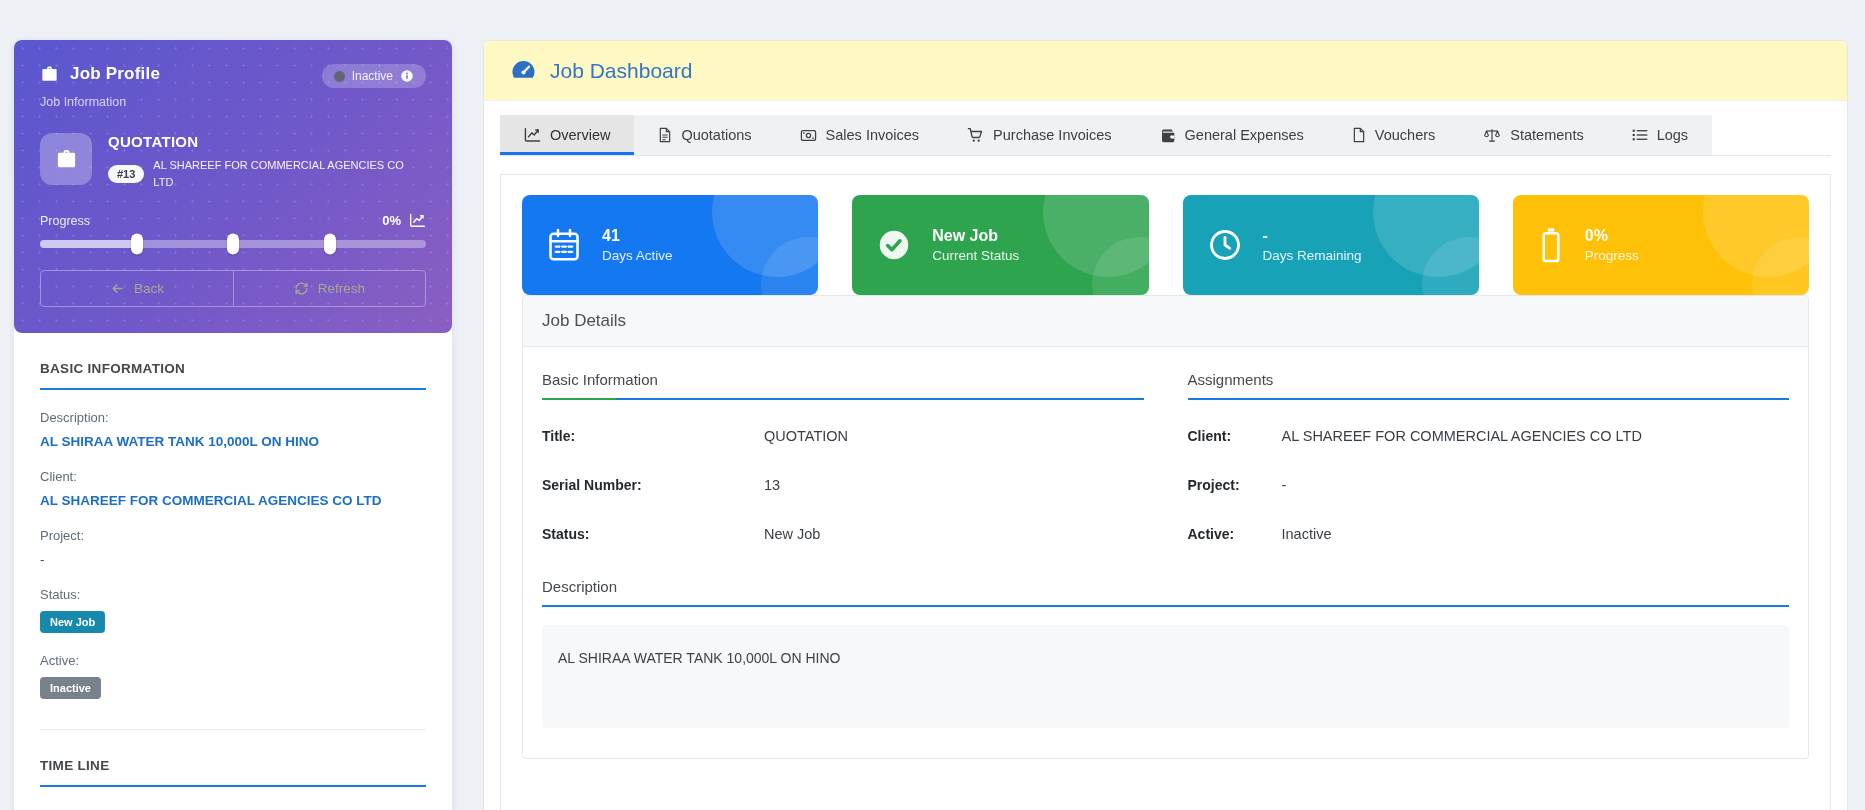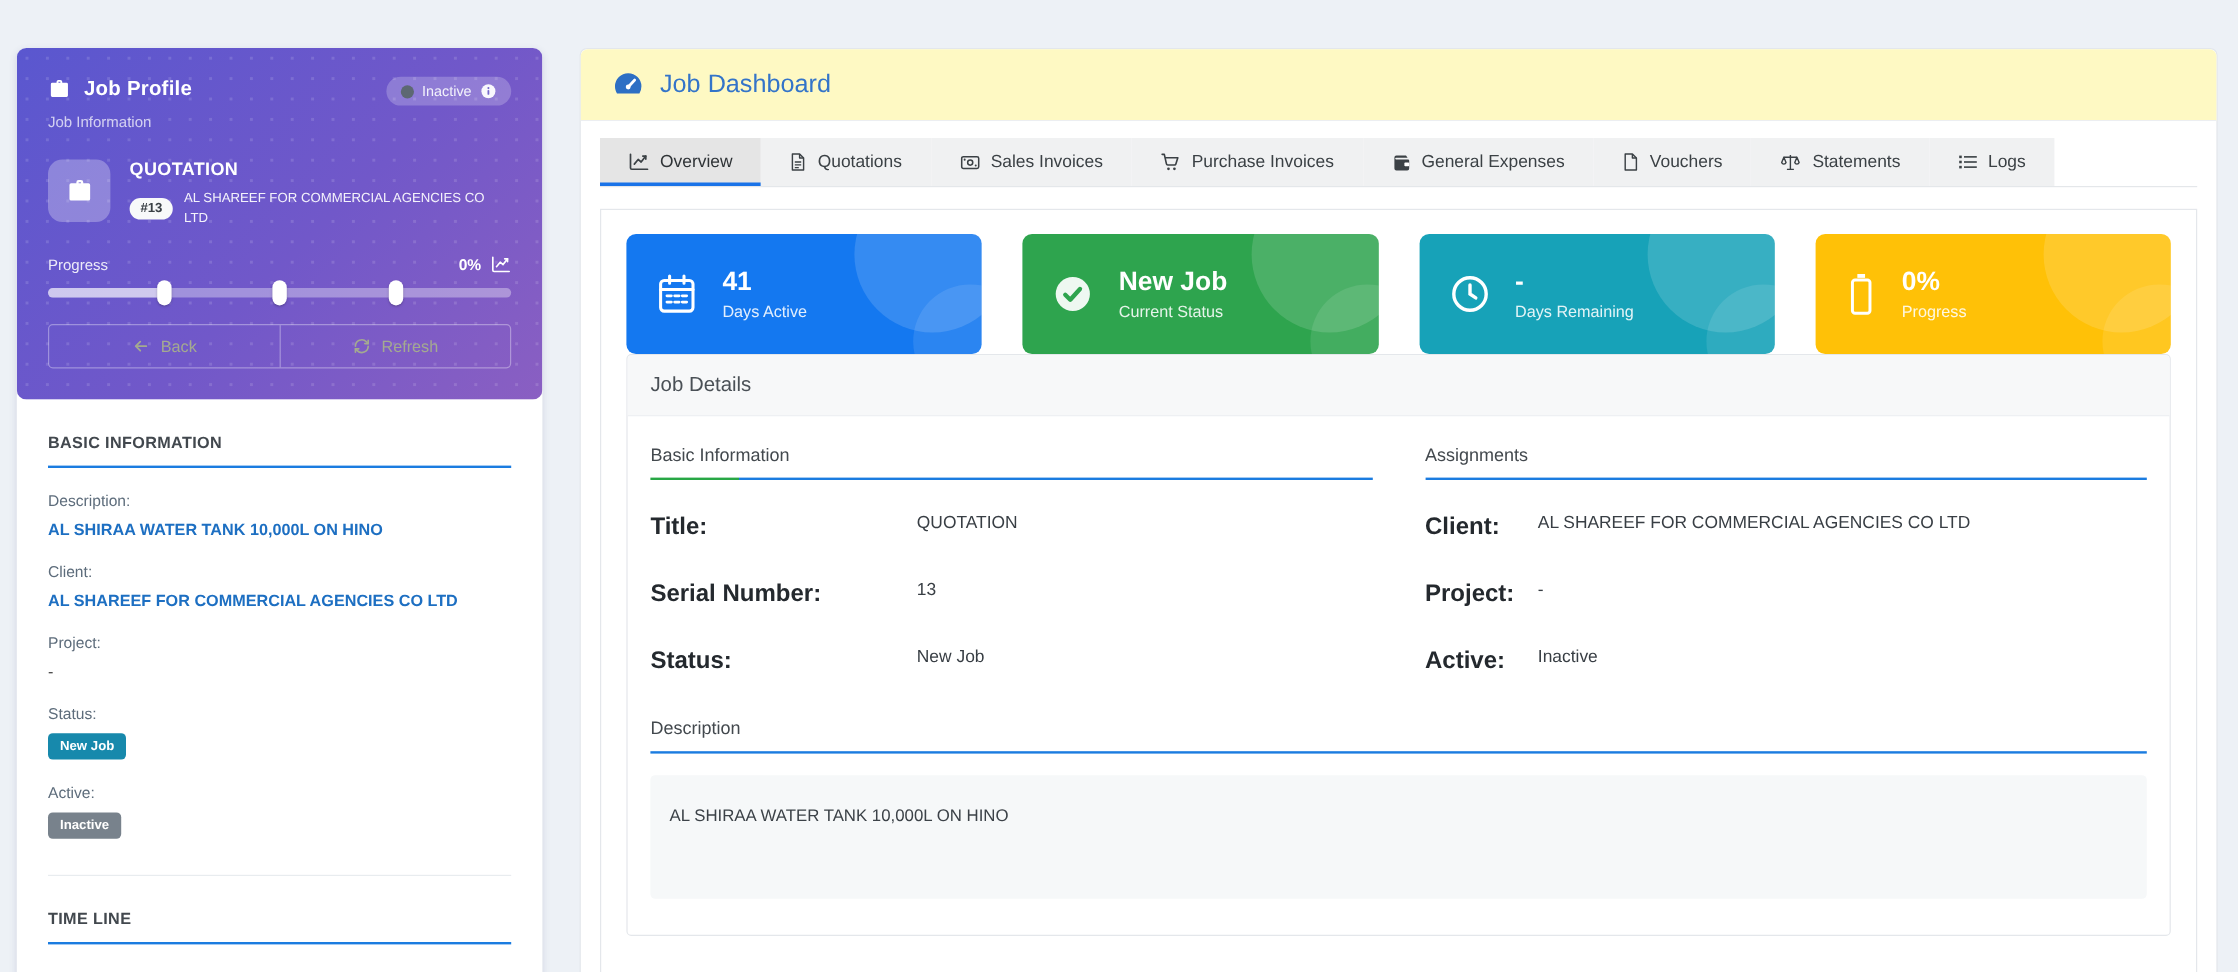--- a/index.html
+++ b/index.html
@@ -124,38 +124,38 @@
     background:rgba(255,255,255,.14); top:-48px; right:-24px;
   }
   .stat-card::after {
     content:''; position:absolute; width:95px; height:95px; border-radius:50%;
     background:rgba(255,255,255,.10); top:42px; right:-38px;
   }
   .stat-blue  { background:#1478f0; }
   .stat-green { background:#2ea44e; }
   .stat-teal  { background:#17a2b8; }
   .stat-amber { background:#ffc107; }
-  .stat-val { font-size:22px; font-weight:bold; line-height:1.1; }
+  .stat-val { font-size:16px; font-weight:bold; line-height:1.1; }
   .stat-label { margin-top:4px; font-size:13.5px; color:rgba(255,255,255,.88); }
 
   .details-panel { border:1px solid #e4e7eb; border-radius:4px; }
   .details-header {
     padding:15px 19px; background:#f7f8f9; border-bottom:1px solid #e7eaee;
     font-size:17px; color:#4a5056; border-radius:4px 4px 0 0;
   }
   .details-body { padding:24px 19px 30px; }
   .detail-cols { display:grid; grid-template-columns:1fr 1fr; gap:44px; }
   .sec-title { font-size:15px; color:#43494e; padding-bottom:10px; }
   .sec-rule { height:2px; background:#1b7ce0; }
   .sec-rule.green-start { background:linear-gradient(90deg,#28a745 0,#28a745 74px,#1b7ce0 74px); }
   .rows { margin-top:28px; display:flex; flex-direction:column; gap:33px; }
   .drow { display:grid; }
   .drow.wide-label { grid-template-columns:222px 1fr; }
   .drow.narrow-label { grid-template-columns:94px 1fr; }
-  .dlabel { font-size:20px; font-weight:bold; color:#24292e; }
+  .dlabel { font-size:14px; font-weight:bold; color:#24292e; }
   .dvalue { font-size:14.5px; color:#383e44; }
 
   .desc-section { margin-top:36px; }
   .desc-box {
     margin-top:18px; background:#f6f8f9; border-radius:4px;
     padding:25px 16px 62px; font-size:14px; color:#3c4248;
   }
 </style>
 </head>
 <body>

